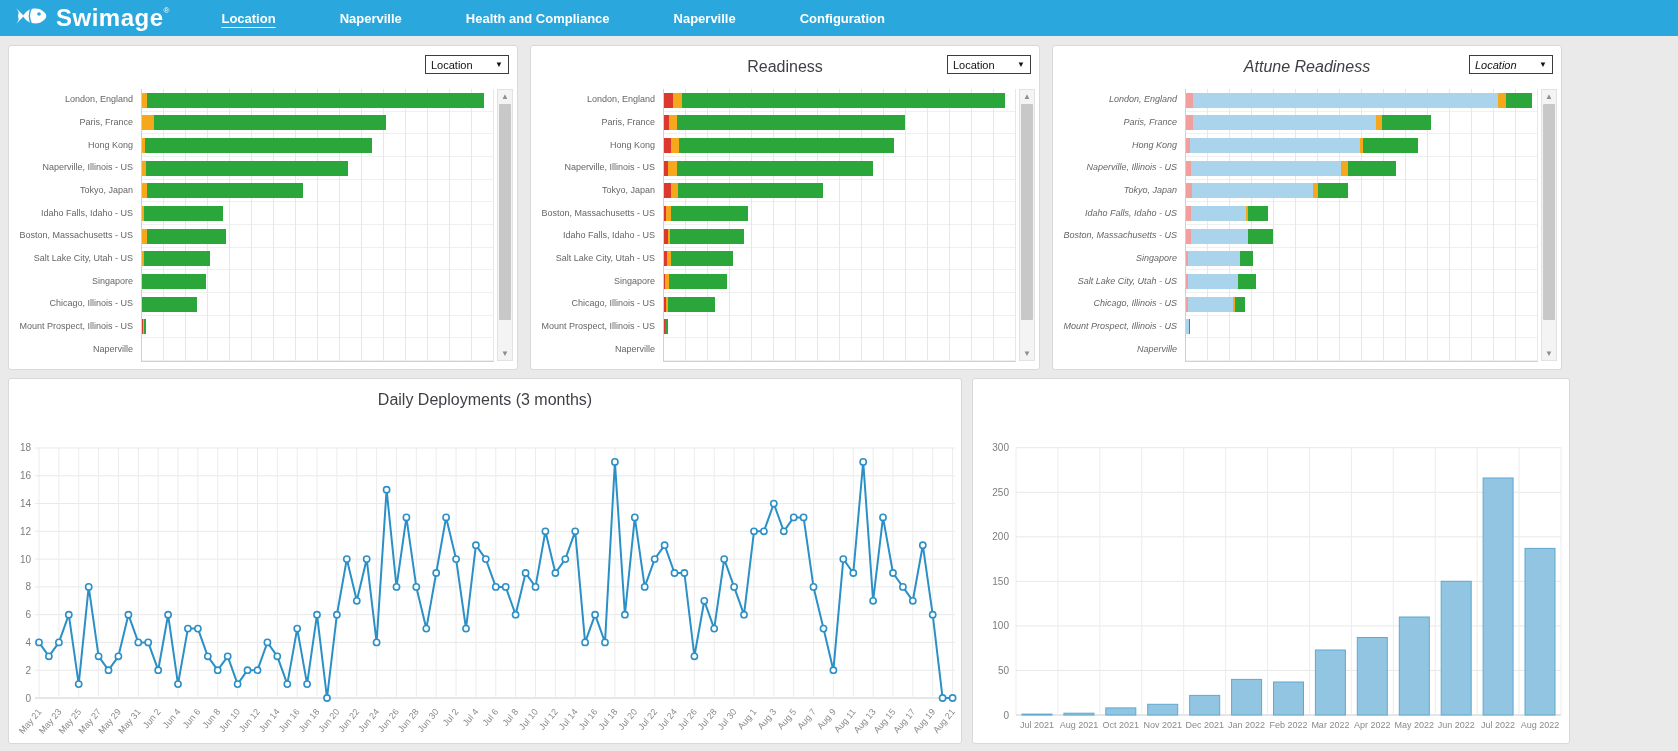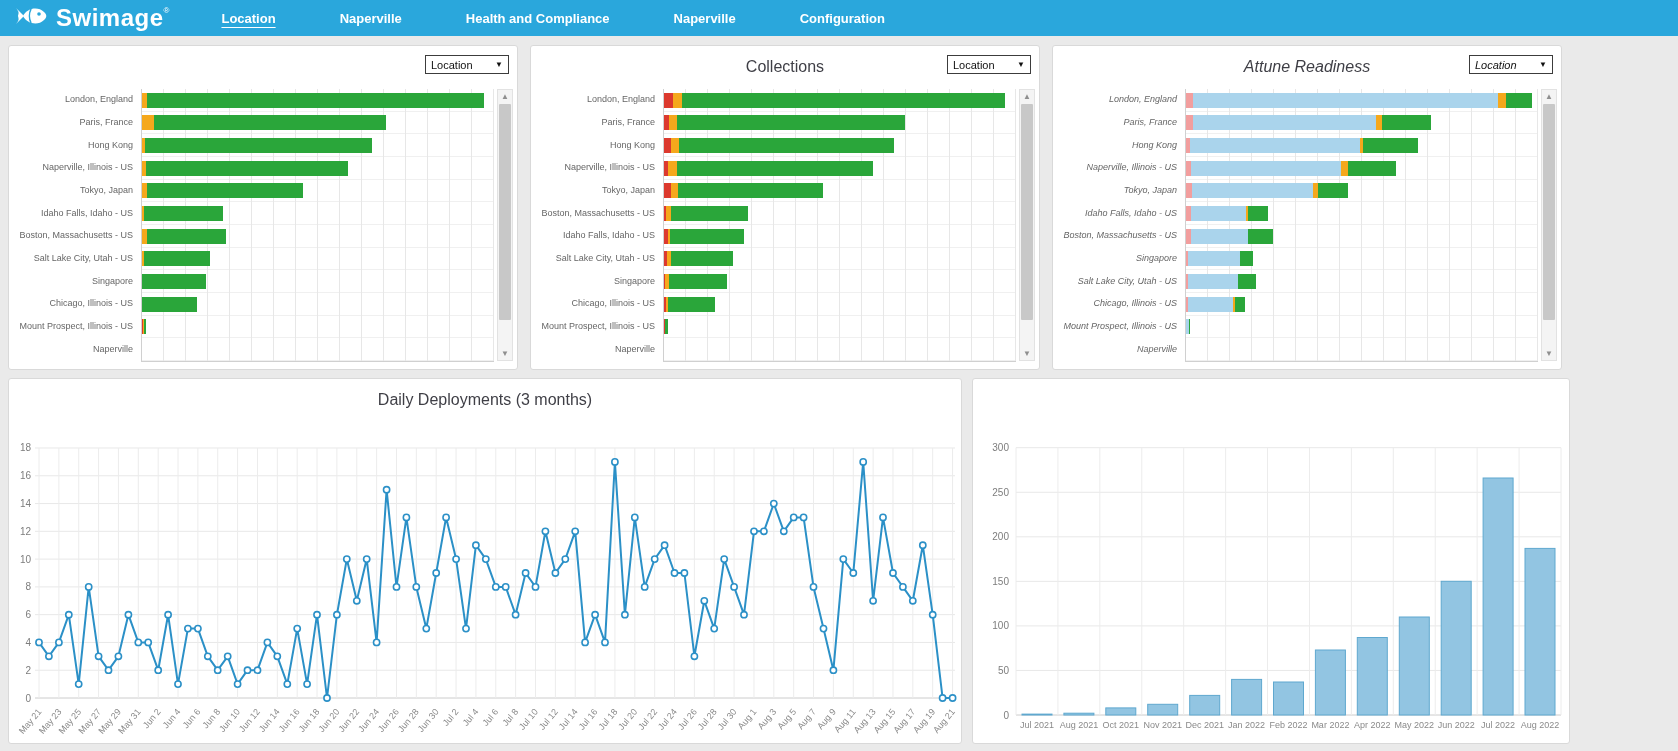--- a/index.html
+++ b/index.html
@@ -403,21 +403,21 @@
       </div>
       <div class="hlabel" style="right: 384px; top: 297.59px;">Naperville</div>
       <div class="hbar" style="left: 133px; top: 296.09px;"></div>
       <div class="vscroll" style="right: 4px; top: 43px; height: 272px;">
         <div class="arr up">▲</div>
                   <div class="thumb" style="top:14px;height:216px;"></div>
                   <div class="arr down">▼</div>
       </div>
     </div>
     <div class="card" style="left: 530px; top: 45px; width: 510px; height: 325px;">
-      <div class="card-title">Collections</div>
+      <div class="card-title">Readiness</div>
       <div class="dropdown">
         <span class="dd-label">Location</span>
         <span class="caret">▼</span>
       </div>
       <div class="hgrid" style="left: 132px; top: 43px; width: 352px; height: 272px;"></div>
       <div class="hlabel" style="right: 384px; top: 48.33px;">London, England</div>
       <div class="hbar" style="left: 133px; top: 46.83px;">
         <div class="hseg" style="width: 9px; background: rgb(220, 57, 46);"></div>
         <div class="hseg" style="width: 9px; background: rgb(245, 168, 28);"></div>
         <div class="hseg" style="width: 323px; background: rgb(42, 166, 58);"></div>

